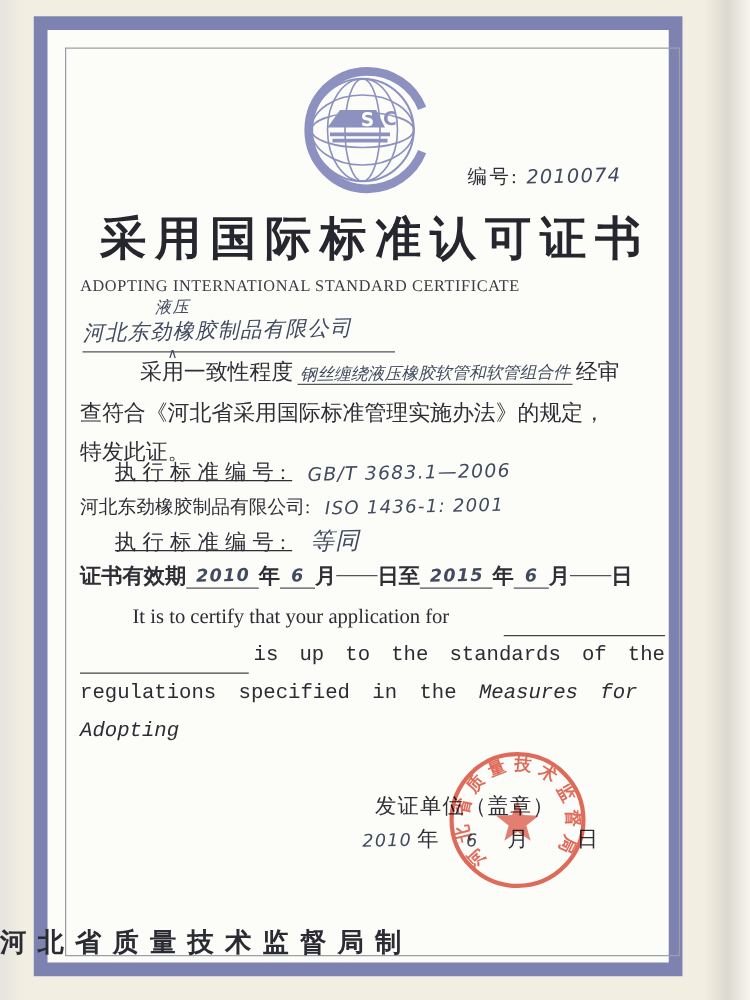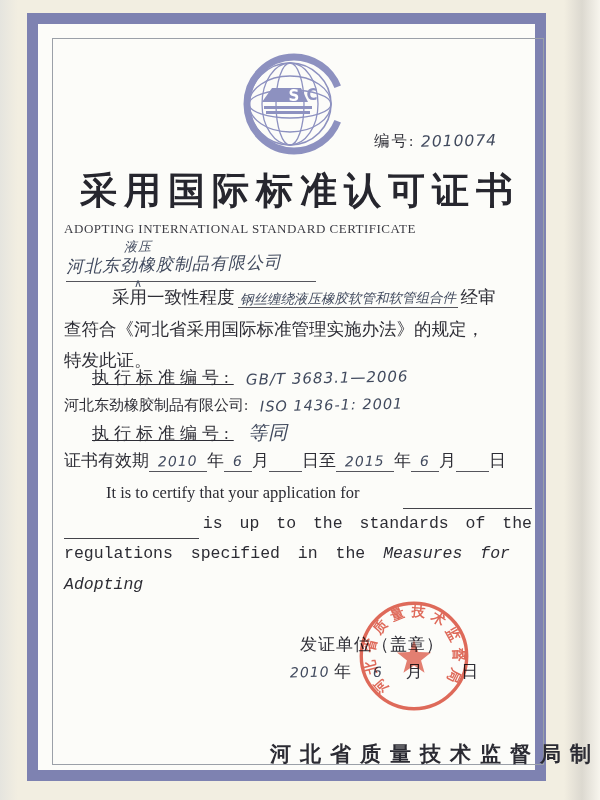--- a/index.html
+++ b/index.html
@@ -47,21 +47,21 @@
   
   .row{white-space:nowrap;}
   .std-row{left:92px;top:366px;font-size:17px;}
   .intl-row{left:64px;top:396px;font-size:15px;}
   .conf-row{left:92px;top:420px;font-size:17px;}
   .wide{letter-spacing:5px;text-decoration:underline;}
   .std-row .hw{font-size:15px;margin-left:8px;}
   .intl-row .hw{font-size:14.5px;margin-left:8px;}
   .conf-row .hw{font-size:19px;margin-left:10px;}
   
-  .validity{left:64px;top:449px;font-size:17px;display:flex;align-items:flex-end;white-space:nowrap;}
+  .validity{left:64px;top:449px;font-size:17px;display:flex;align-items:center;white-space:nowrap;font-weight:bold;}
   .uline{border-bottom:1.5px solid #55555c;display:inline-block;text-align:center;}
   .u-year{width:58px;} .u-month{width:28px;} .u-day{width:33px;}
   .validity .hw{font-size:14px;}
   
   .english{left:64px;top:478px;width:468px;font-size:16.5px;line-height:30.5px;color:#2c2c34;}
   .en-line1{display:flex;gap:44px;}
   .en-line1 .txt{padding-left:42px;white-space:nowrap;}
   .en-blank{border-bottom:1px solid #44444a;flex:1 1 auto;}
   .en-blank-fixed{border-bottom:1px solid #44444a;display:inline-block;width:196px;}
   .en-line2{display:flex;}
@@ -71,21 +71,21 @@
   
   .issuer-label{left:284px;top:633px;font-size:17px;letter-spacing:1px;margin-left:16px;}
   .issue-date{left:290px;top:660px;font-size:17px;white-space:nowrap;}
   .issue-date .hw{font-size:14px;}
   .issue-date .gap-s{display:inline-block;width:14px;}
   .issue-date .gap-m{display:inline-block;width:30px;}
   
   .seal{left:356px;top:598px;width:116px;height:116px;opacity:.84;mix-blend-mode:multiply;}
   .seal svg text{fill:#dc4e3c;font-family:"DejaVu Sans",sans-serif;font-size:13px;font-weight:bold;text-anchor:middle;}
   
-  .footer{left:0;width:600px;top:740px;text-align:right;font-size:21px;font-weight:600;
+  .footer{left:0;width:600px;top:740px;text-align:left;font-size:21px;font-weight:600;
     letter-spacing:9px;color:#2b2b33;}
 </style>
 </head>
 <body>
 
 <div class="scan-shade"></div>
 <div class="outer-border"></div>
 <div class="inner-line"></div>
 
 <div class="abs logo">

